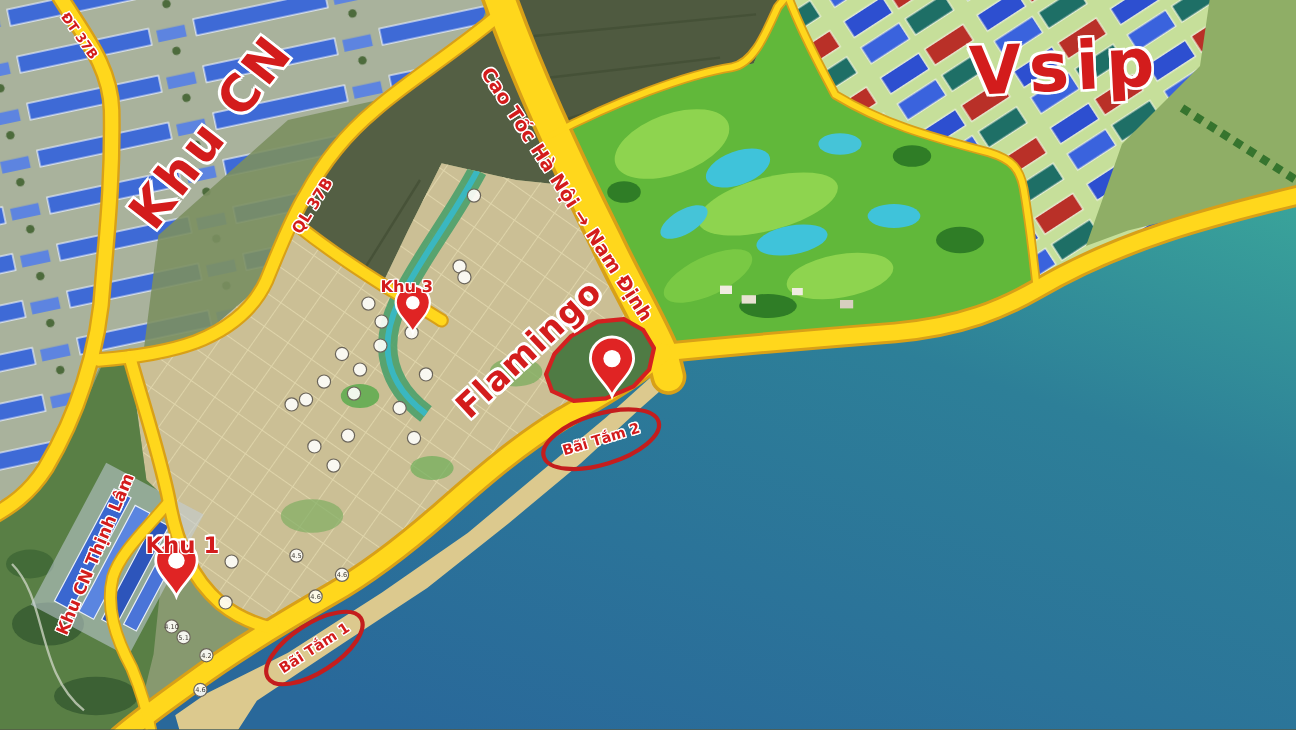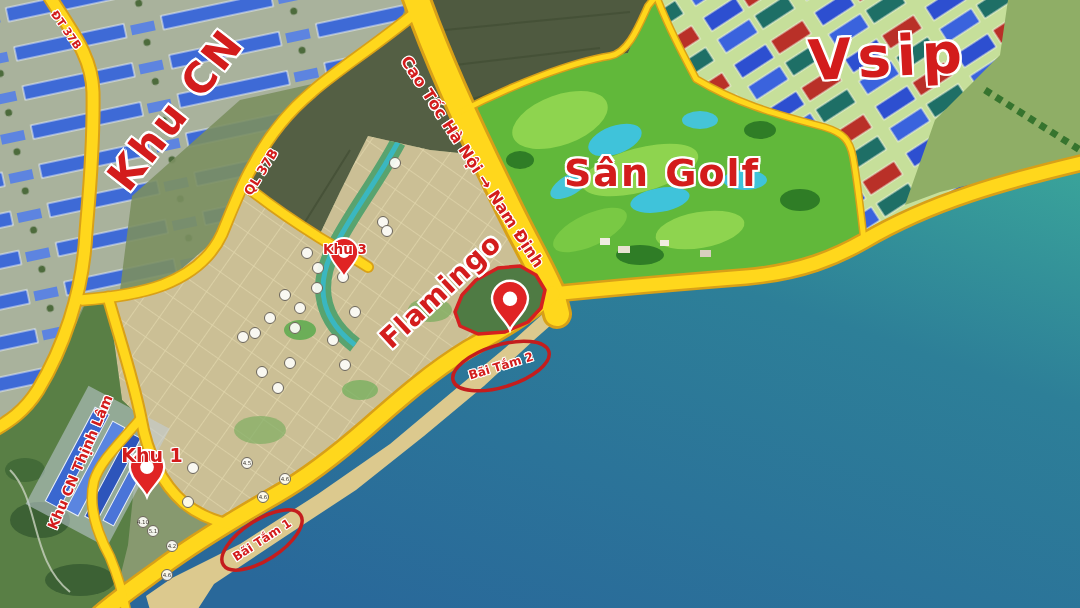--- a/index.html
+++ b/index.html
@@ -223,33 +223,32 @@
   <g transform="translate(147,497) scale(1.15)">
     <path d="M0,0 C-3,-8 -15,-16 -15,-26 A15,15 0 1 1 15,-26 C15,-16 3,-8 0,0 Z" fill="#e02424" stroke="#fff" stroke-width="2"></path>
     <circle cx="0" cy="-26" r="6" fill="#fff"></circle>
   </g>
 </svg>
 
 <div class="map-label" style="left:176px;top:110px;--r:-52deg;font-size:42px;letter-spacing:3px;">Khu CN</div>
 
 <div class="map-label" style="left:888px;top:57px;--r:-3deg;font-size:56px;letter-spacing:6px;">Vsip</div>
 
-<div class="map-label" style="left:662px;top:173px;font-size:38px;letter-spacing:2px;">Sân Golf</div>
 
 <div class="map-label" style="left:441px;top:291px;--r:-43deg;font-size:28px;letter-spacing:1px;">Flamingo</div>
 
 <div class="map-label halo-sm" style="left:80px;top:462px;--r:-67deg;font-size:14px;">Khu CN Thịnh Lâm</div>
 
 <div class="map-label halo-sm" style="left:472px;top:162px;--r:57deg;font-size:16px;">Cao Tốc Hà Nội → Nam Định</div>
 
 <div class="map-label halo-sm" style="left:261px;top:172px;--r:-58deg;font-size:13px;">QL 37B</div>
 
 <div class="map-label halo-sm" style="left:66px;top:30px;--r:55deg;font-size:11px;">ĐT 37B</div>
 
-<div class="map-label halo-sm" style="left:339px;top:250px;font-size:13.5px;padding-left:12px;">Khu 3</div>
+<div class="map-label halo-sm" style="left:339px;top:240px;font-size:13.5px;">Khu 3</div>
 
 <div class="map-label halo-sm" style="left:152px;top:455px;font-size:19px;">Khu 1</div>
 
 <div class="map-label halo-sm" style="left:501px;top:366px;--r:-17deg;font-size:12px;">Bãi Tắm 2</div>
 
 <div class="map-label halo-sm" style="left:262px;top:540px;--r:-33deg;font-size:12px;">Bãi Tắm 1</div>
 
 </div>
 
 </body></html>

